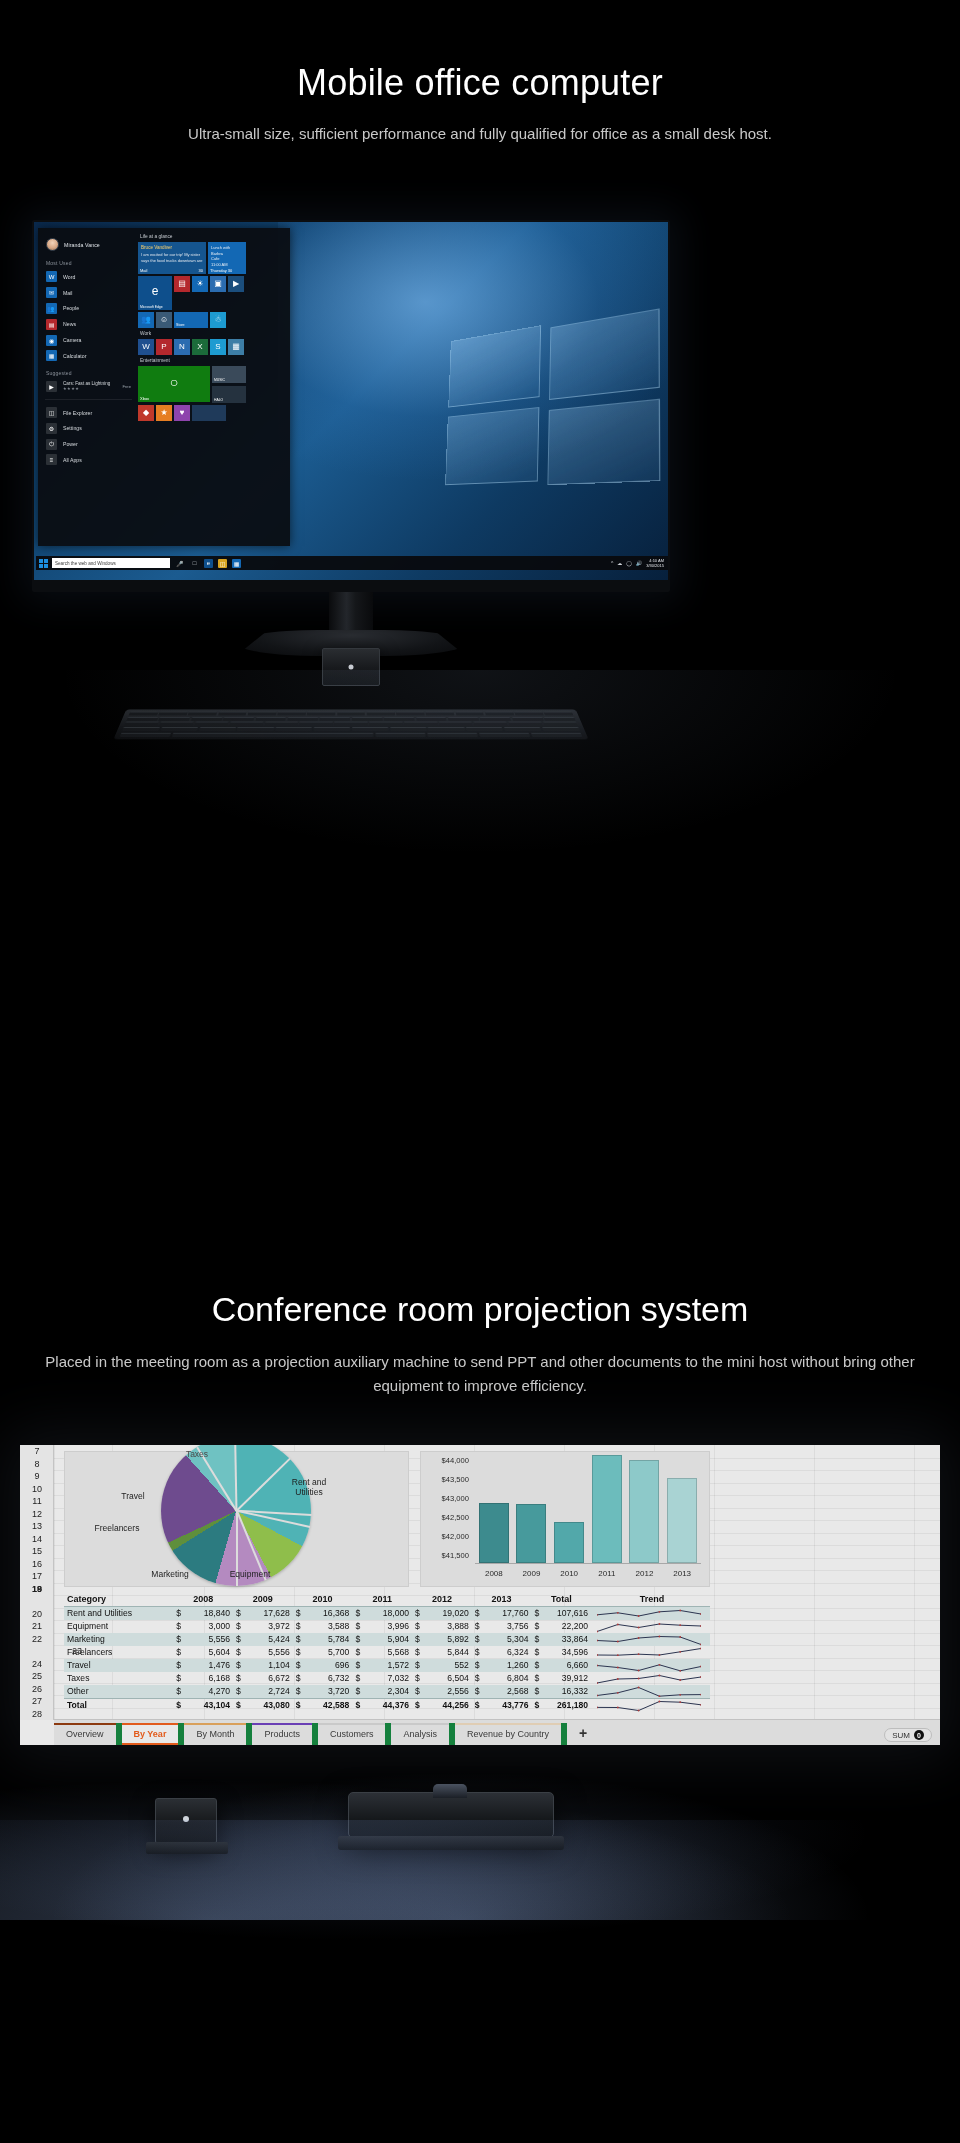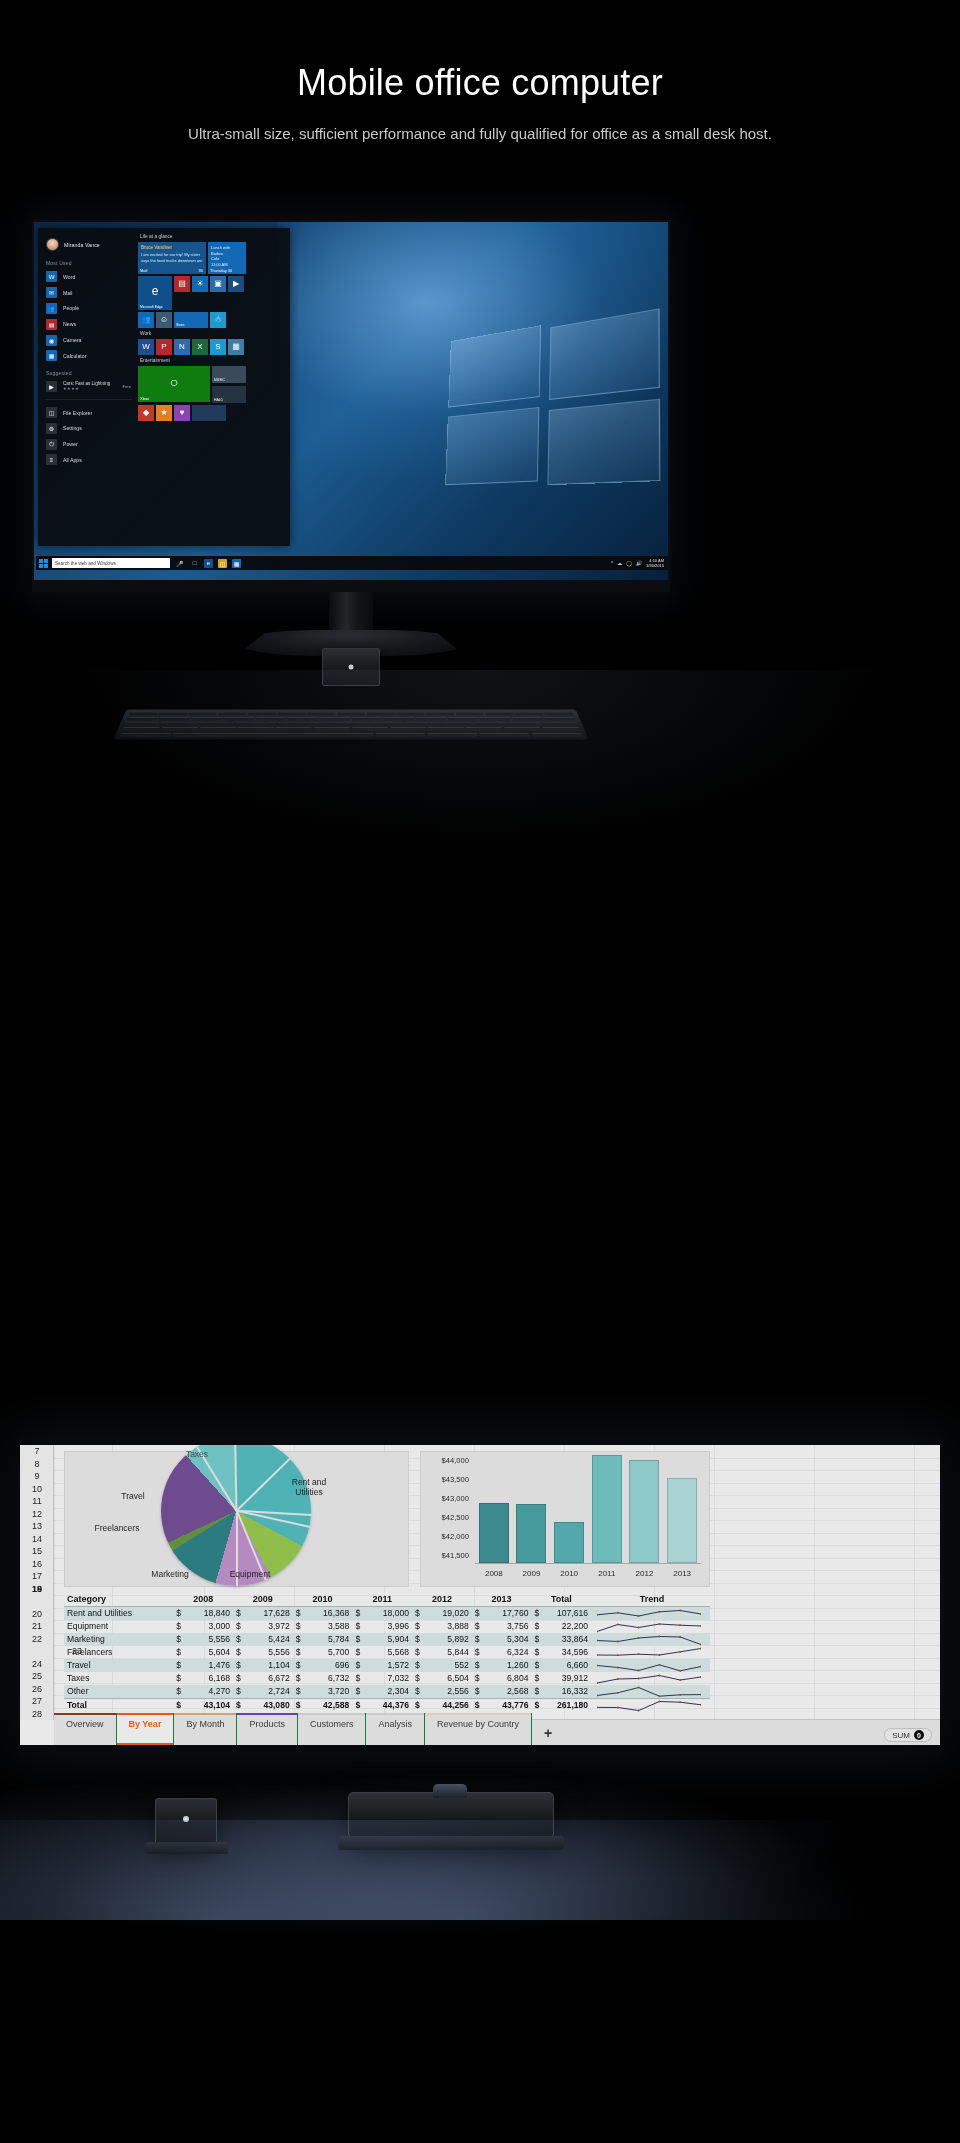--- a/index.html
+++ b/index.html
@@ -222,22 +222,22 @@
   .dtable tr.alt td { background:#cfdcdc; }
   .dtable tr.total td { font-weight:bold; border-top:1px solid #9fb4b4; }
   .trendcell { width:112px; padding-left:6px !important; }
 
   .sheettabs {
     position:absolute; left:34px; bottom:0; right:0; height:26px;
     background:#dcdcdc; border-top:1px solid #c2c2c2;
     display:flex; align-items:flex-end;
   }
   .stab {
-    position:relative; padding:0 12px; height:32px; line-height:22px;
-    font-size:9px; color:#3a3a3a; border-right:1px solid #15803d;
+    position:relative; padding:0 12px; height:22px; line-height:22px;
+    font-size:9px; color:#3a3a3a; border-right:6px solid #15803d;
     background:#dcdcdc;
   }
   .stab .topbar { position:absolute; left:0; right:0; top:0; height:2px; }
   .stab.active { color:#e25b1c; background:#e9e9e9; font-weight:bold; }
   .stab.active::after { content:""; position:absolute; left:0; right:0; bottom:0; height:2px; background:#e25b1c; }
   .addtab { padding:0 12px; height:22px; line-height:20px; font-size:14px; color:#333; font-weight:bold; }
   .sumbox {
     margin-left:auto; margin-right:8px; margin-bottom:3px;
     font-size:8px; color:#333; border:1px solid #bdbdbd; border-radius:9px;
     padding:1px 7px; display:flex; align-items:center; gap:4px; background:#e3e3e3;
@@ -586,20 +586,22 @@
           <i class="kb-key"></i>
       </div>
     </div>
 
     <div class="desk-glow"></div>
   </div>
 </div>
 
 <div class="section2">
 
+  <h1 class="hero2-title">Conference room projection system</h1>
+  <p class="hero2-sub">Placed in the meeting room as a projection auxiliary machine to  send PPT and other documents to the mini host without bring other equipment to improve efficiency.</p>
 
   <div class="proj">
     <div class="excel">
 
       <div class="row-gutter" id="gutter">
           <div class="rg-num" style="top: 1px;">7</div>
           <div class="rg-num" style="top: 13.5px;">8</div>
           <div class="rg-num" style="top: 26px;">9</div>
           <div class="rg-num" style="top: 38.5px;">10</div>
           <div class="rg-num" style="top: 51px;">11</div>

